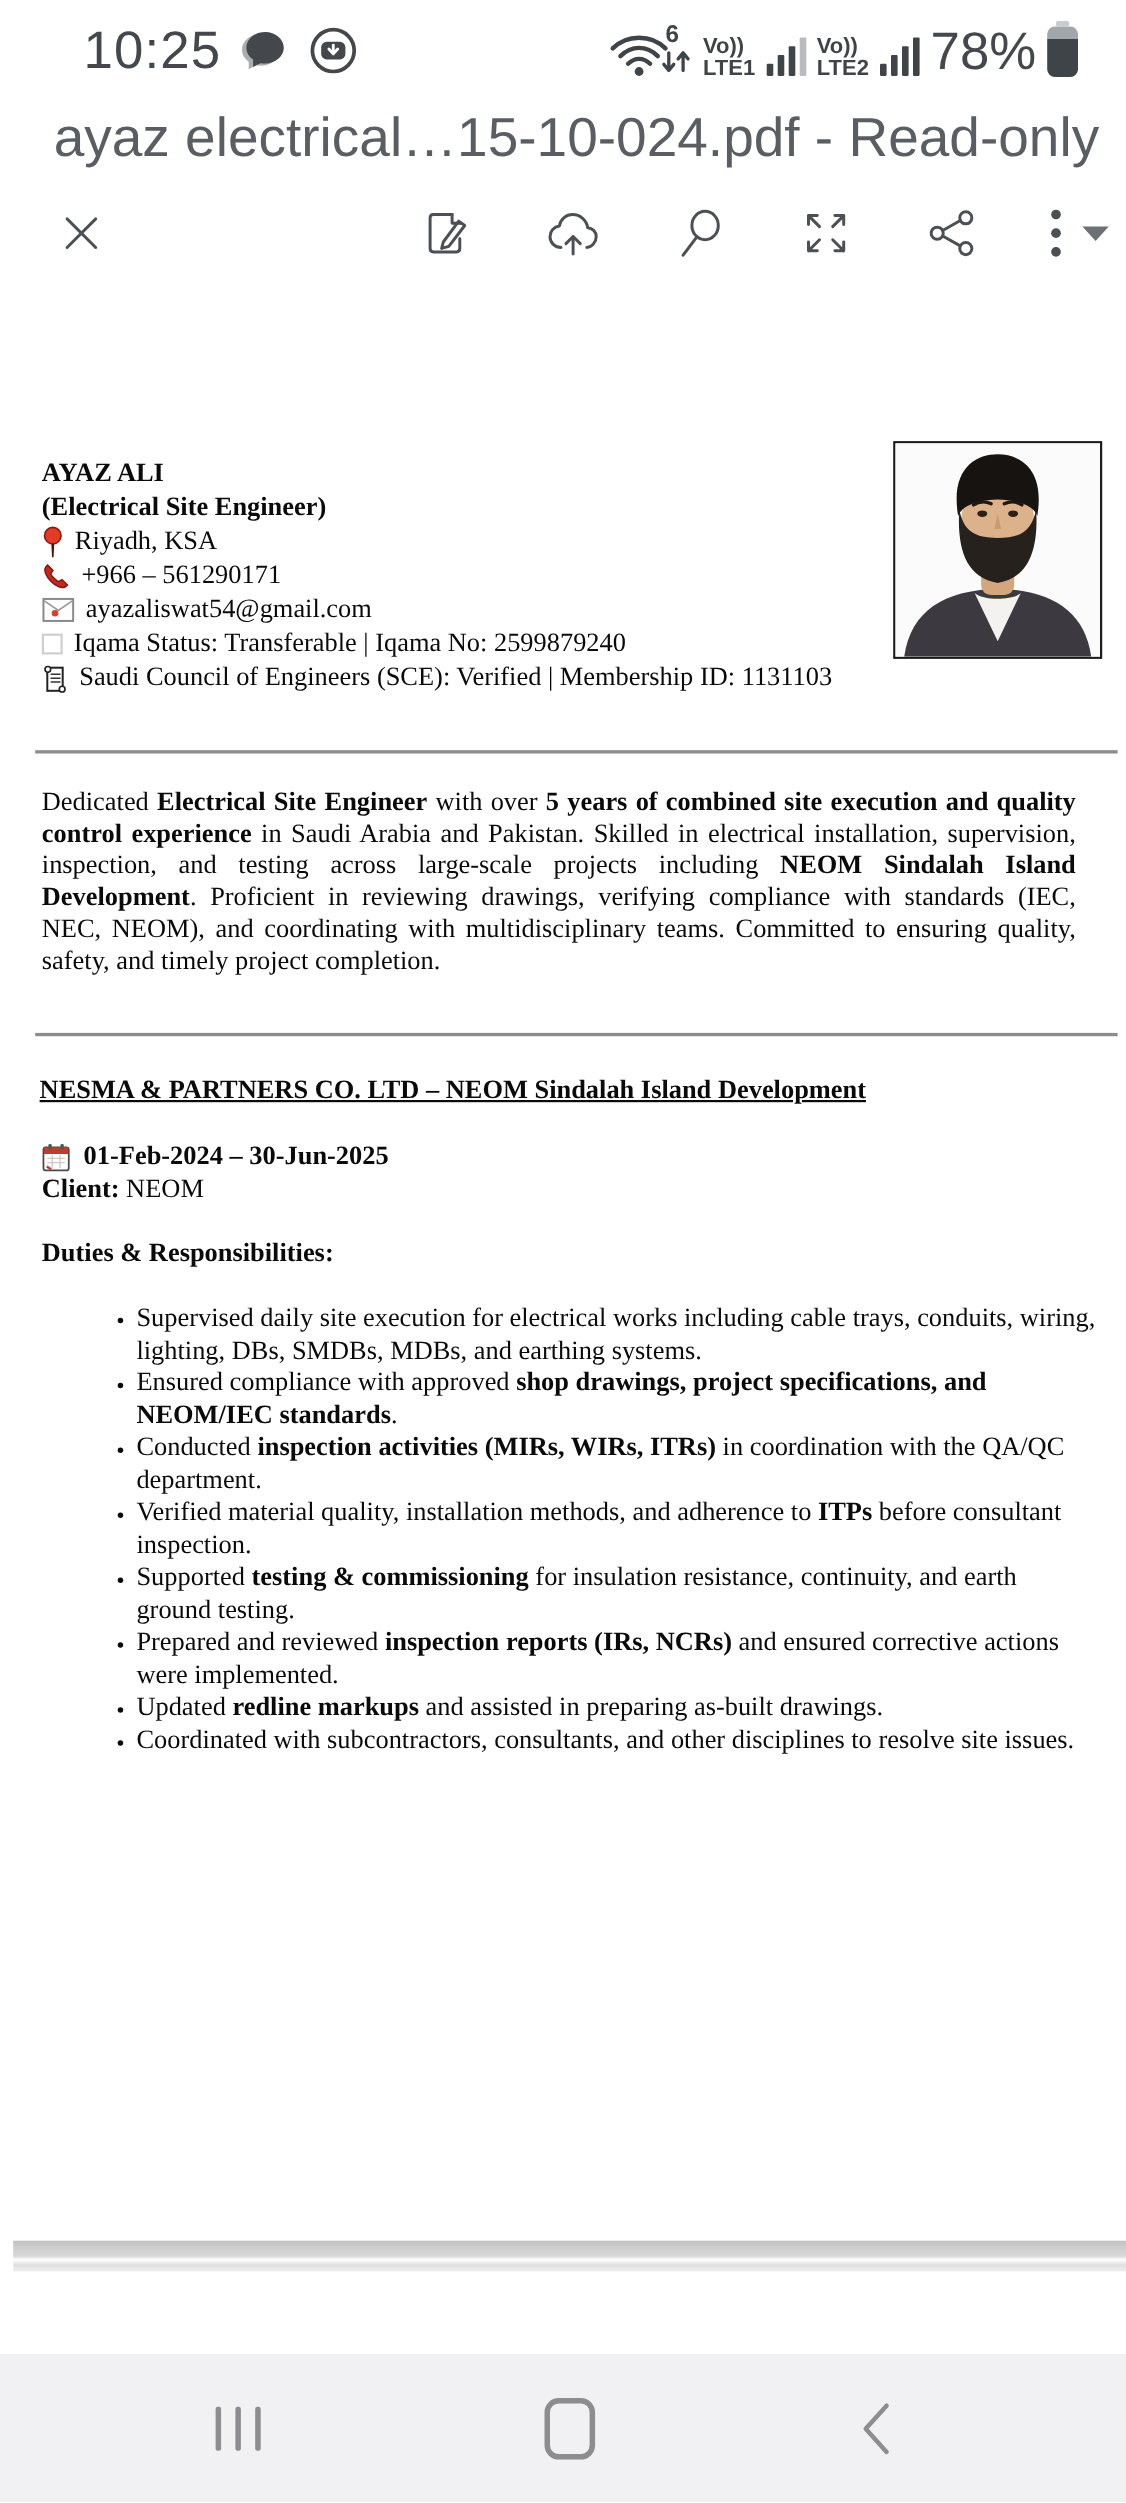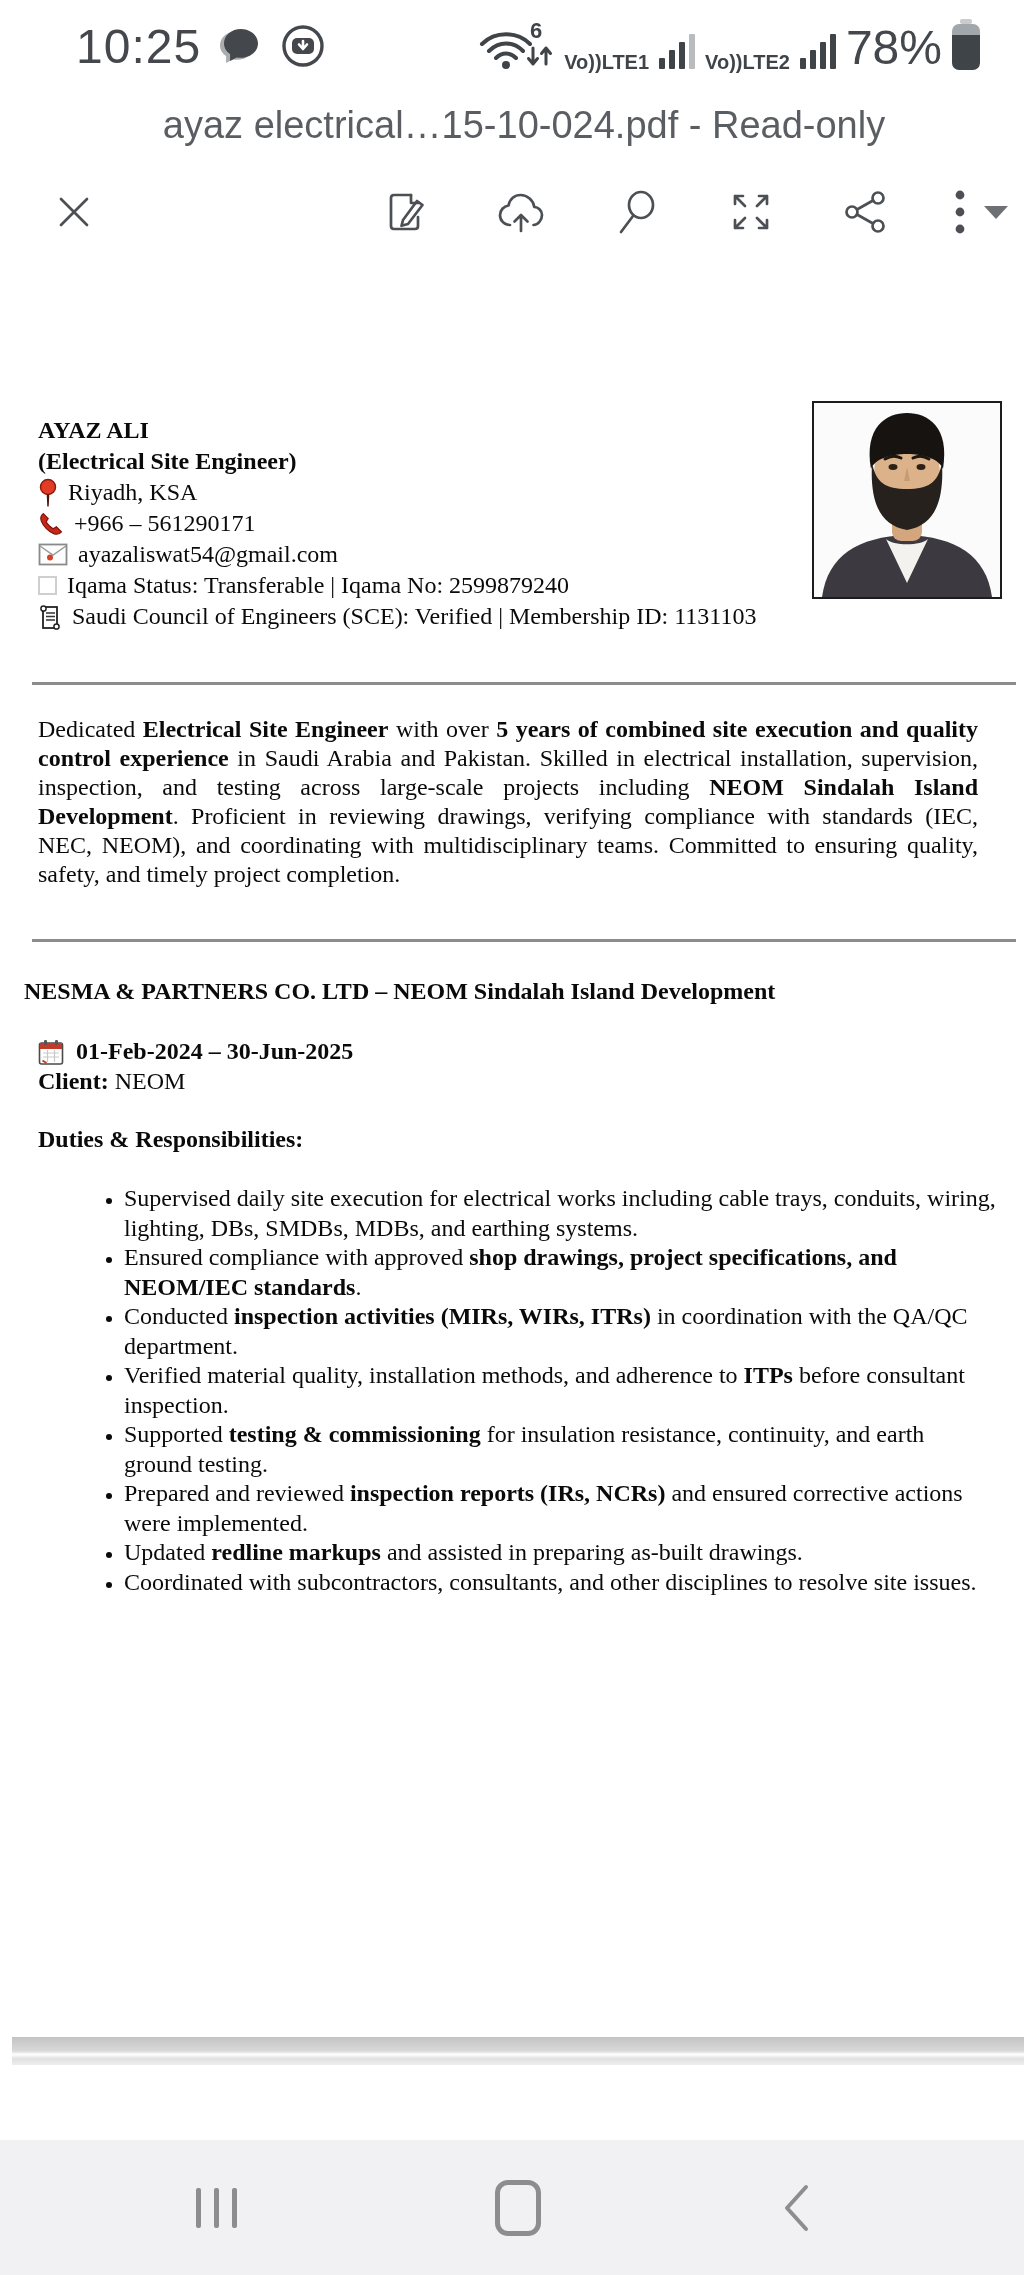--- a/index.html
+++ b/index.html
@@ -5,35 +5,35 @@
   html,body{margin:0;padding:0;background:#fff;}
   .screen{width:1024px;height:2275px;position:relative;background:#fff;overflow:hidden;
           font-family:"Liberation Sans",sans-serif;padding-left:12px;}
 
   
   .status-bar{height:92px;display:flex;align-items:center;justify-content:space-between;
               padding:0 56px 0 64px;color:#44484c;}
   .sb-left{display:flex;align-items:center;gap:16px;}
   .sb-time{font-size:48px;letter-spacing:1px;}
   .sb-right{display:flex;align-items:flex-end;gap:10px;}
-  .volte{display:flex;flex-direction:row;align-items:flex-start;font-weight:bold;
+  .volte{display:flex;flex-direction:column;align-items:flex-start;font-weight:bold;
          font-size:20px;line-height:20px;color:#3f4449;}
   .bars{display:flex;align-items:flex-end;gap:4px;padding-bottom:3px;}
   .bars i{display:block;width:6px;background:#3f4449;border-radius:1px;}
   .bars i.dim{background:#b9bcbe;}
   .b1{height:11px}.b2{height:19px}.b3{height:27px}.b4{height:35px}
   .sb-batt-pct{font-size:48px;color:#44484c;line-height:48px;}
   .battery{width:28px;height:46px;border-radius:7px;margin-bottom:2px;
            background:linear-gradient(#a2a7ab 0 24%,#3f4449 24% 100%);position:relative;}
   .battery::before{content:"";position:absolute;top:-5px;left:8px;width:12px;height:5px;
                    border-radius:2px;background:#c9cccf;}
 
   
   .title-bar{height:66px;display:flex;align-items:center;justify-content:center;}
-  .title-bar span{font-size:38px;color:#5a5e63;}
+  .title-bar span{font-size:50px;color:#5a5e63;}
   .toolbar{height:107px;display:flex;align-items:center;}
   .tb-btn{background:none;border:0;padding:0;cursor:pointer;display:flex;align-items:center;}
   .tb-close{margin-left:38px;}
   .tb-group{margin-left:auto;display:flex;align-items:center;gap:64px;margin-right:26px;}
   .more-cluster{display:flex;align-items:center;gap:16px;}
   .tb-ic{stroke:#4c5054;fill:none;stroke-width:2.7;stroke-linecap:round;stroke-linejoin:round;}
 
   
   .banner{height:118px;background:#e4e4e4;border-top:2px solid #d2d2d2;
           border-bottom:2px solid #c2c2c2;box-shadow:0 4px 8px rgba(0,0,0,.16);
@@ -47,21 +47,21 @@
   .b{font-weight:bold;}
   .resume-header{margin:150px 30px 0 26px;position:relative;}
   .doc-line{line-height:31px;}
   .contact-line{display:flex;align-items:center;gap:10px;height:31px;}
   .photo{position:absolute;right:4px;top:-14px;width:186px;height:194px;
          border:2px solid #1c1c1c;background:#fbfbfb;}
   .tofu{width:19px;height:19px;border:2px solid #cfcfcf;box-sizing:border-box;}
   .rule{border:0;border-top:3px solid #8c8c8c;margin:50px 20px 0 20px;}
   .doc-h{font-size:28px;font-weight:bold;margin:36px 0 0 26px;font-family:"Liberation Serif",serif;}
   .para{line-height:29px;text-align:justify;margin:30px 58px 0 26px;}
-  .company{margin:34px 30px 0 12px;line-height:30px;}
+  .company{margin:34px 30px 0 24px;line-height:30px;text-decoration:underline;}
   .period-line{margin:30px 0 0 26px;display:flex;align-items:flex-end;gap:12px;line-height:30px;}
   .kv{margin-left:26px;line-height:30px;}
   .duties-h{margin:28px 0 0 26px;line-height:30px;}
   .duty-list{margin:30px 40px 0 15px;padding-left:97px;}
   .duty-list li{line-height:29.5px;}
   .duty-list li::marker{font-size:0.8em;}
   .page-sep{position:absolute;left:0;right:0;top:1622px;height:28px;
             background:linear-gradient(180deg,#c3c3c3 0%,#d9d9d9 50%,#ffffff 62%,#e0e0e0 78%,#efefef 100%);}
 
   

